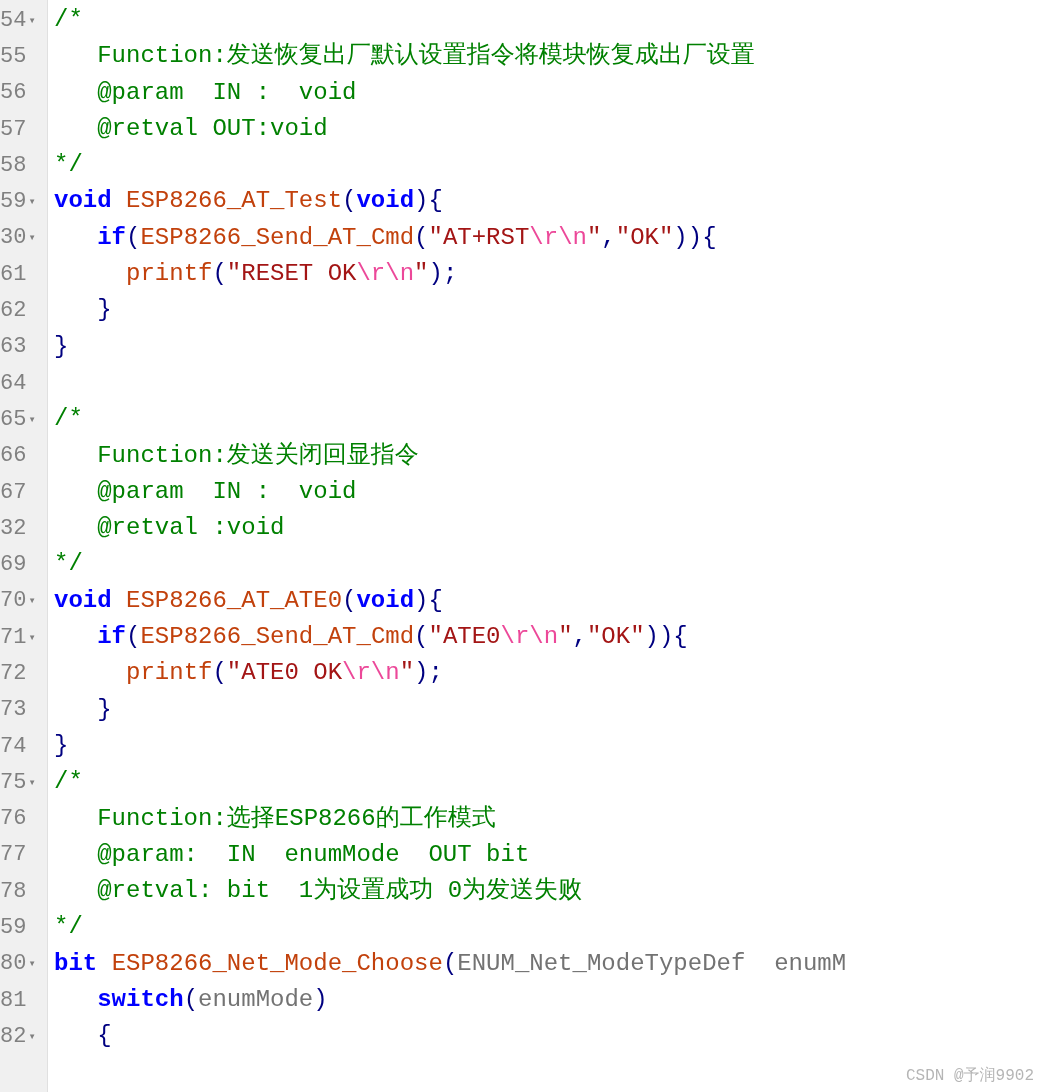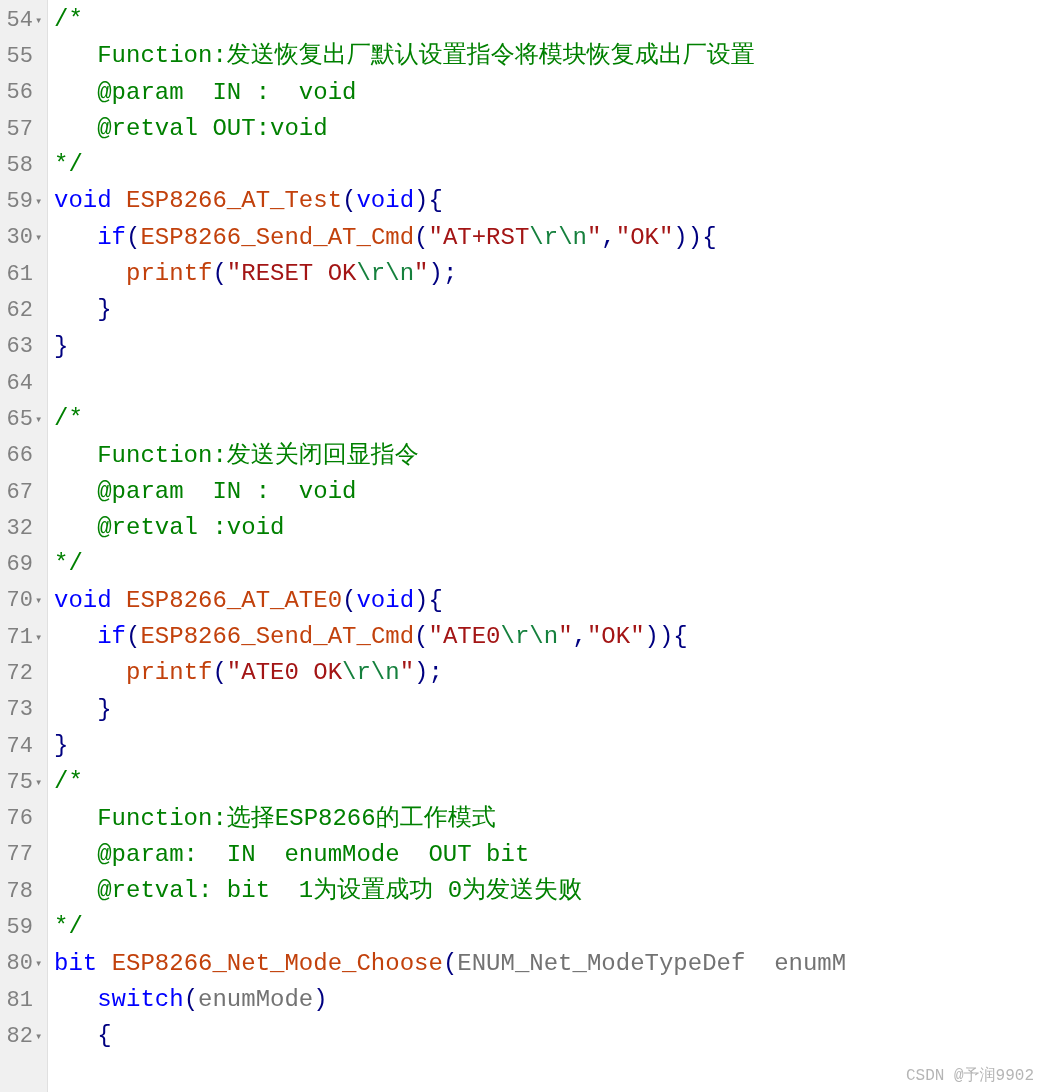--- a/index.html
+++ b/index.html
@@ -16,21 +16,21 @@
   .gutter {
     background: #f0f0f0;
     border-right: 1px solid #e0e0e0;
     width: 48px;
     flex-shrink: 0;
     padding-top: 2px;
   }
   .line-num {
     display: flex;
     align-items: center;
-    justify-content: flex-end;
+    justify-content: flex-start;
     height: 36.3px;
     color: #808080;
     font-size: 22px;
     padding-right: 2px;
   }
   .fold-marker {
     color: #808080;
     font-size: 12px;
     margin-left: 2px;
     width: 10px;
@@ -41,25 +41,25 @@
     padding-top: 2px;
     padding-left: 6px;
     white-space: pre;
     overflow: hidden;
   }
   .code-line {
     height: 36.3px;
     line-height: 36.3px;
   }
   .c-comment { color: #008000; }
-  .c-keyword { color: #0000ff; }
+  .c-keyword { color: #0000ff; font-weight: bold; }
   .c-func    { color: #c2410c; }
   .c-op      { color: #000080; }
   .c-string  { color: #a31515; }
-  .c-escape  { color: #15803d; }
+  .c-escape  { color: #ec4899; }
   .c-plain   { color: #737373; }
   .watermark {
     position: absolute;
     right: 8px;
     bottom: 6px;
     color: rgba(120,120,120,0.55);
     font-size: 16px;
     font-family: Liberation Mono, monospace;
   }
 </style>

